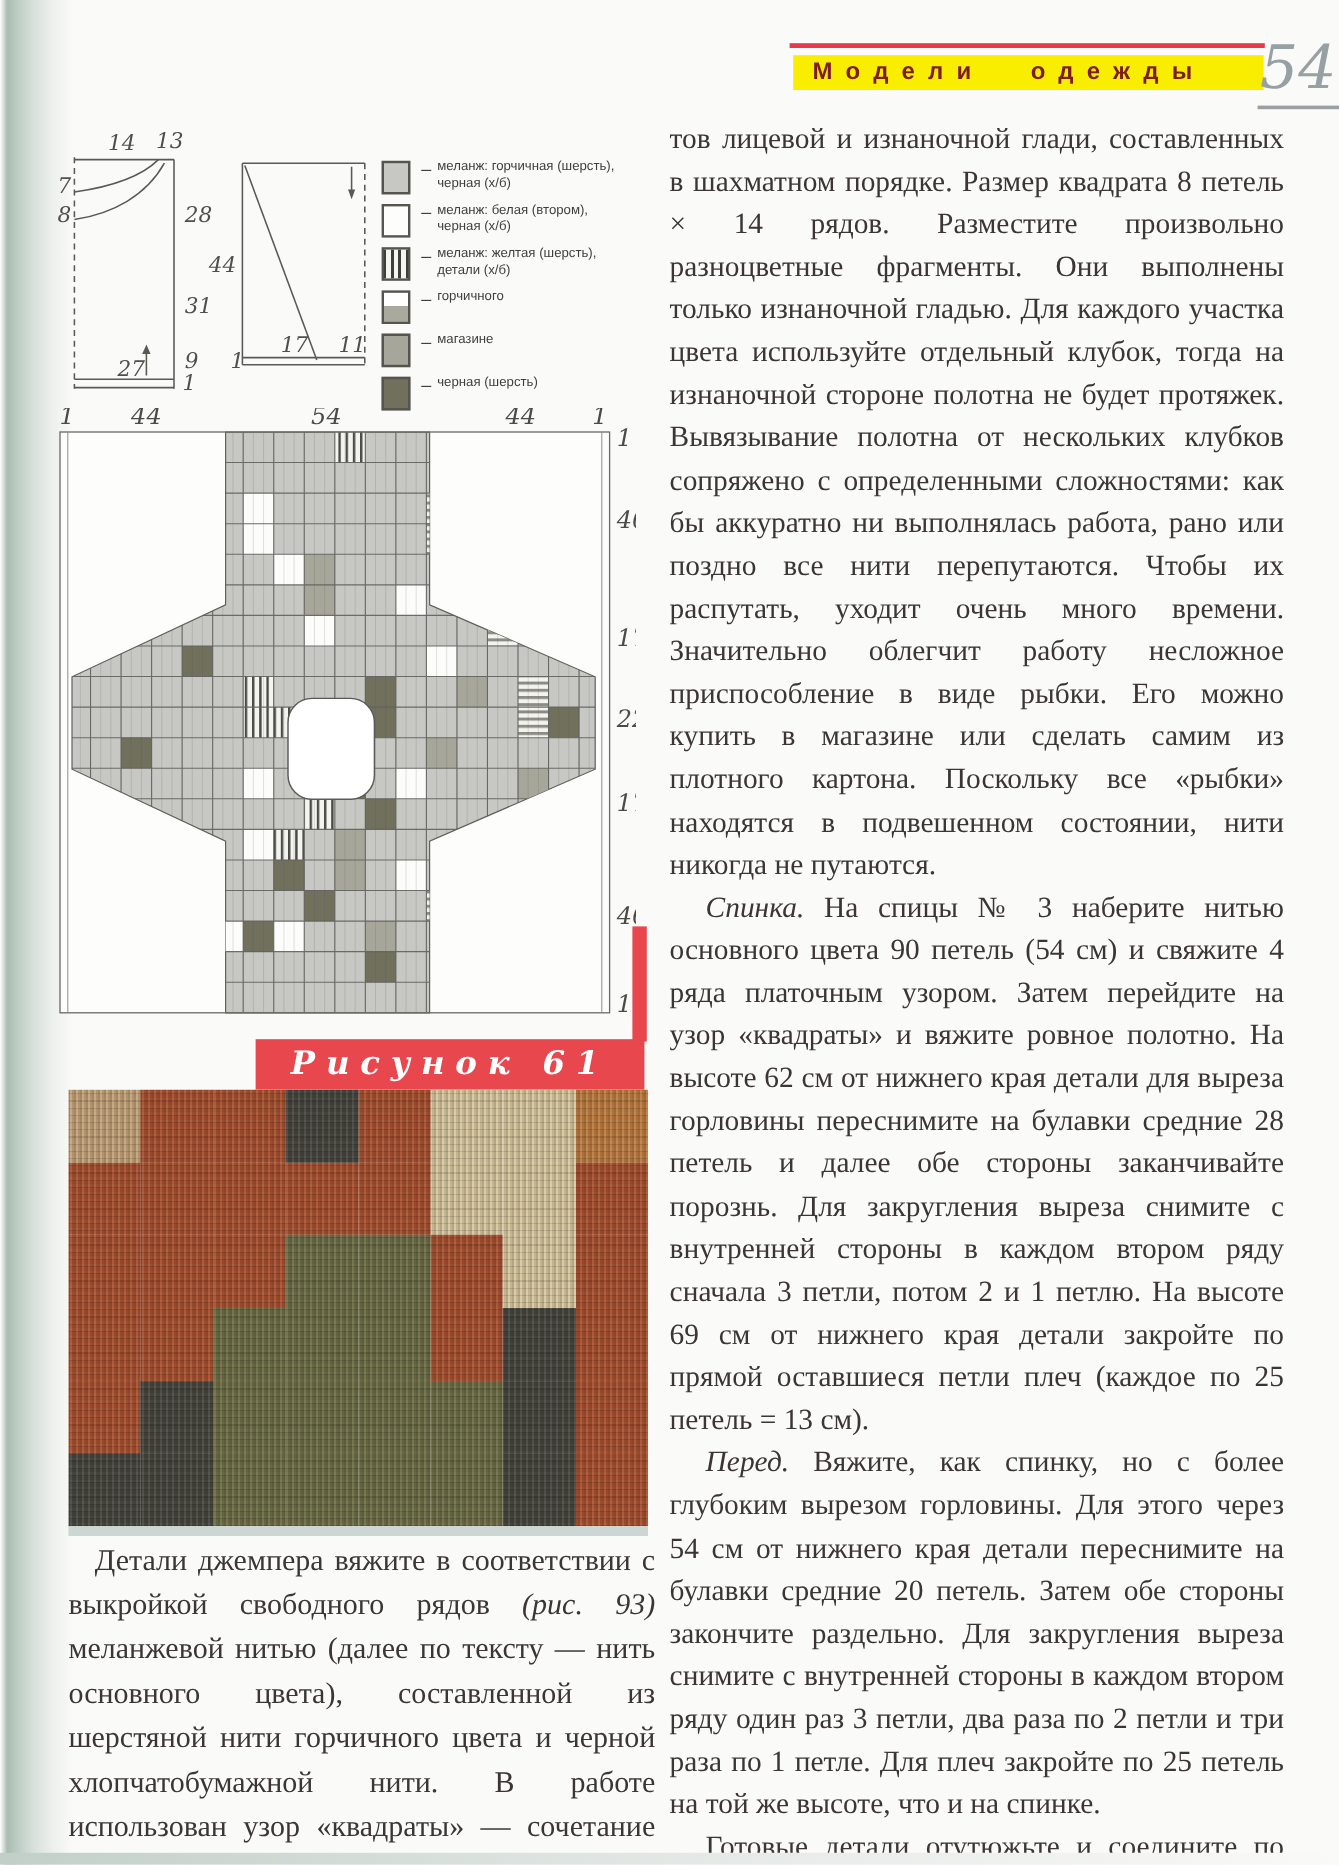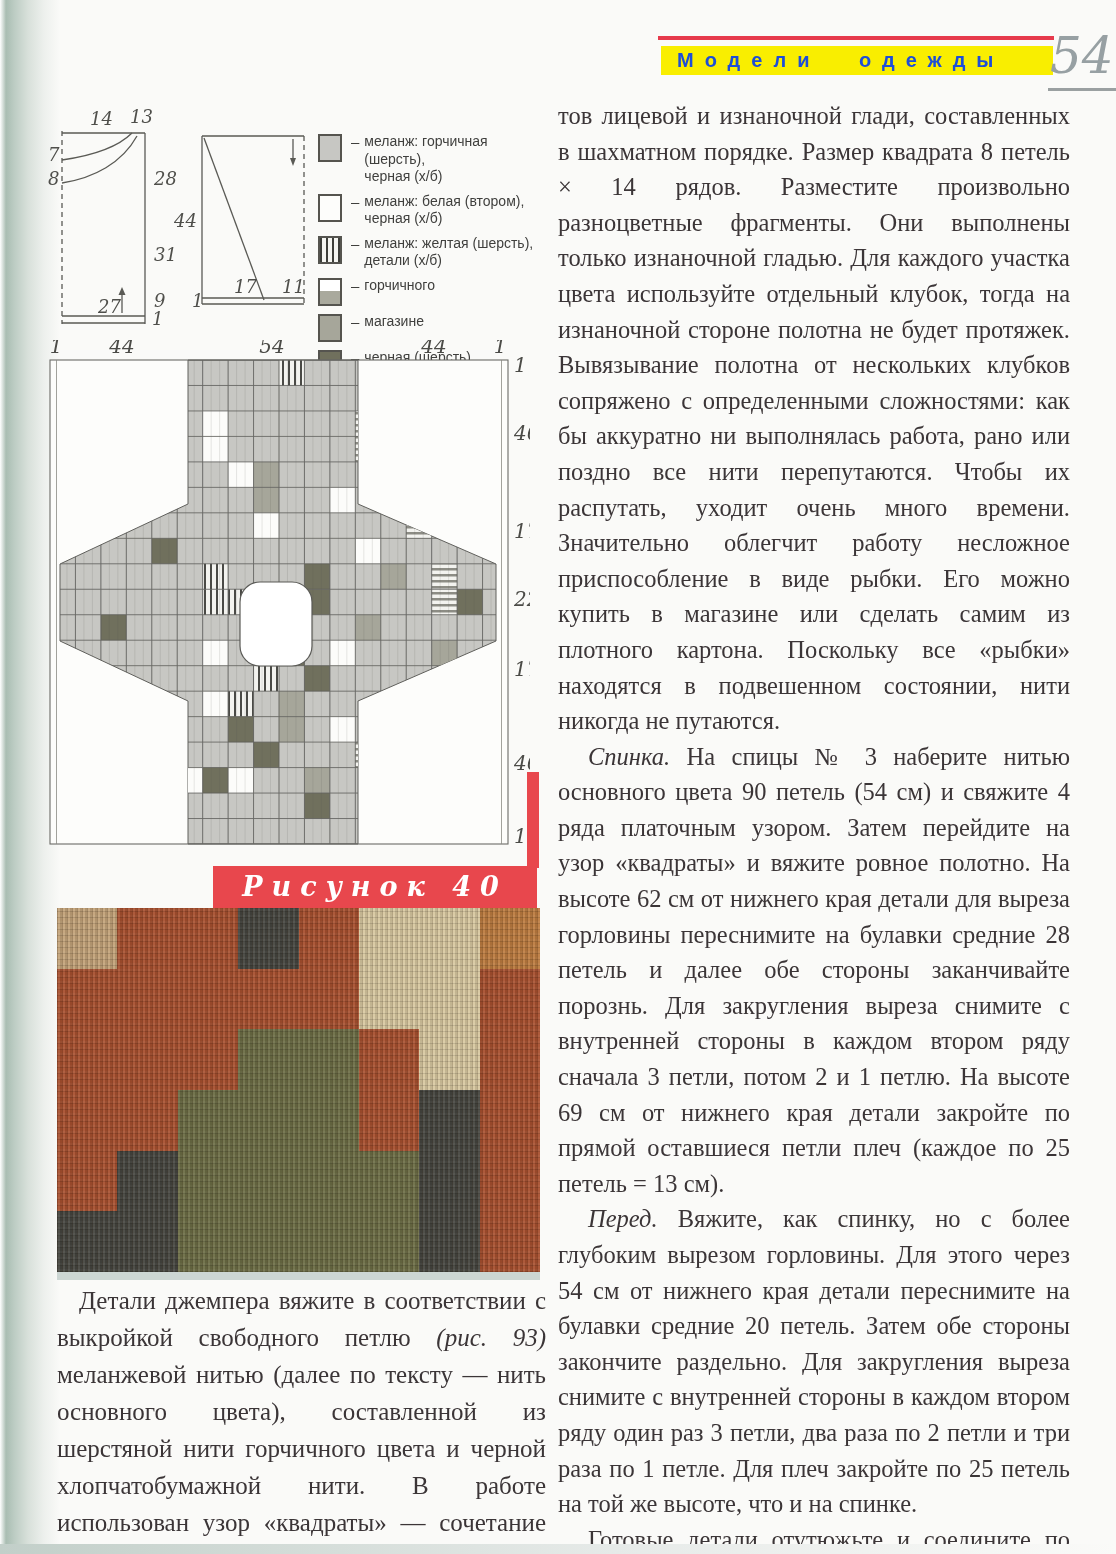--- a/index.html
+++ b/index.html
@@ -16,21 +16,21 @@
   }
   .bottom-edge{
     position:absolute;left:0;top:1544px;width:100%;height:10px;
     background:linear-gradient(90deg,#c2cfc9,#e6eae8 55%,#fafaf8);
   }
   
   .red-rule{position:absolute;left:658px;top:36px;width:396px;height:4px;background:#e63a4c;}
   .section-bar{
     position:absolute;left:661px;top:46px;width:392px;height:29px;background:#f9ee00;
     font-family:"Liberation Sans",sans-serif;font-weight:bold;font-size:20px;line-height:29px;
-    color:#1d4ed8;letter-spacing:11px;word-spacing:22px;padding-left:16px;box-sizing:border-box;
+    color:#7f1d1d;letter-spacing:11px;word-spacing:22px;padding-left:16px;box-sizing:border-box;
     white-space:nowrap;overflow:hidden;
   }
   .page-num{
     position:absolute;right:4px;top:26px;width:62px;height:60px;
     font-family:"DejaVu Serif",serif;font-style:italic;font-size:50px;line-height:60px;
     color:#97a0a3;text-align:left;
   }
   .pn-underline{position:absolute;left:1048px;top:88px;width:68px;height:3px;background:#9aa0a1;}
 
   
@@ -41,21 +41,21 @@
   .legend{position:absolute;left:318px;top:133px;width:232px;font-family:"Liberation Sans",sans-serif;color:#3f3f3d;}
   .legend-item{display:flex;align-items:flex-start;margin-bottom:7px;}
   .sw{width:20px;height:24px;border:2px solid #55544f;flex:0 0 auto;margin-top:1px;}
   .sw-melange-mustard{background:#c7c7c3;}
   .sw-melange-white{background:#fdfdfb;}
   .sw-melange-yellow{background:repeating-linear-gradient(90deg,#3e3e3a 0 2px,#f5f5f1 2px 6px);}
   .sw-sectional{background:linear-gradient(#ffffff 0 45%,#a9a99d 45% 100%);}
   .sw-olive{background:#a6a69a;}
   .sw-black-wool{background:#70705d;}
   .legend-dash{margin:0 5px 0 9px;font-size:15px;line-height:1.25;}
-  .legend-lines{font-size:14px;line-height:1.25;white-space:pre-line;}
+  .legend-lines{font-size:11px;line-height:1.25;white-space:pre-line;}
 
   
   .fig-banner{
     position:absolute;left:213px;top:866px;width:324px;height:42px;background:#e8474d;
     color:#ffffff;font-family:"DejaVu Serif",serif;font-style:italic;font-weight:bold;
     font-size:27px;line-height:42px;text-align:center;letter-spacing:9px;white-space:nowrap;
   }
   .fig-line{position:absolute;left:527px;top:772px;width:12px;height:96px;background:#e8474d;}
 
   
@@ -336,21 +336,21 @@
     <text x="466" y="32" text-anchor="start" font-family="DejaVu Serif,serif" font-style="italic" font-size="20" fill="#4b4b47">1</text>
     <text x="466" y="100" text-anchor="start" font-family="DejaVu Serif,serif" font-style="italic" font-size="20" fill="#4b4b47">40</text>
     <text x="466" y="198" text-anchor="start" font-family="DejaVu Serif,serif" font-style="italic" font-size="20" fill="#4b4b47">17</text>
     <text x="466" y="266" text-anchor="start" font-family="DejaVu Serif,serif" font-style="italic" font-size="20" fill="#4b4b47">22</text>
     <text x="466" y="336" text-anchor="start" font-family="DejaVu Serif,serif" font-style="italic" font-size="20" fill="#4b4b47">17</text>
     <text x="466" y="430" text-anchor="start" font-family="DejaVu Serif,serif" font-style="italic" font-size="20" fill="#4b4b47">40</text>
     <text x="466" y="503" text-anchor="start" font-family="DejaVu Serif,serif" font-style="italic" font-size="20" fill="#4b4b47">1</text>
   </svg>
 
 <div class="fig-line"></div>
-<div class="fig-banner">Рисунок 40</div>
+<div class="fig-banner">Рисунок 61</div>
 
 <div class="photo">
   <div class="photo-grid" id="photo-grid">
       <div style="background: rgb(195, 163, 121);"></div>
       <div style="background: rgb(168, 80, 47);"></div>
       <div style="background: rgb(168, 80, 47);"></div>
       <div style="background: rgb(69, 69, 63);"></div>
       <div style="background: rgb(168, 80, 47);"></div>
       <div style="background: rgb(216, 200, 160);"></div>
       <div style="background: rgb(216, 200, 160);"></div>
@@ -393,20 +393,20 @@
       <div style="background: rgb(108, 109, 69);"></div>
       <div style="background: rgb(108, 109, 69);"></div>
       <div style="background: rgb(108, 109, 69);"></div>
       <div style="background: rgb(69, 69, 63);"></div>
       <div style="background: rgb(168, 80, 47);"></div>
     </div>
 </div>
 <div class="photo-strip"></div>
 
 <div class="left-para" id="left-col">
-    <p class="indent"><span>Детали джемпера вяжите в соответствии с выкройкой свободного петлю </span><span class="seg-i seg-b">(рис. 93)</span><span> меланжевой нитью (далее по тексту — нить основного цвета), составленной из шерстяной нити горчичного цвета и черной хлопчатобумажной нити. В работе использован узор «квадраты» — сочетание квадра-</span></p>
+    <p class="indent"><span>Детали джемпера вяжите в соответствии с выкройкой свободного рядов </span><span class="seg-i seg-b">(рис. 93)</span><span> меланжевой нитью (далее по тексту — нить основного цвета), составленной из шерстяной нити горчичного цвета и черной хлопчатобумажной нити. В работе использован узор «квадраты» — сочетание квадра-</span></p>
   </div>
 <div class="right-col" id="right-col">
     <p><span>тов лицевой и изнаночной глади, составленных в шахматном порядке. Размер квадрата 8 петель × 14 рядов. Разместите произвольно разноцветные фрагменты. Они выполнены только изнаночной гладью. Для каждого участка цвета используйте отдельный клубок, тогда на изнаночной стороне полотна не будет протяжек. Вывязывание полотна от нескольких клубков сопряжено с определенными сложностями: как бы аккуратно ни выполнялась работа, рано или поздно все нити перепутаются. Чтобы их распутать, уходит очень много времени. Значительно облегчит работу несложное приспособление в виде рыбки. Его можно купить в магазине или сделать самим из плотного картона. Поскольку все «рыбки» находятся в подвешенном состоянии, нити никогда не путаются.</span></p>
     <p class="indent"><span class="seg-i">Спинка.</span><span> На спицы № 3 наберите нитью основного цвета 90 петель (54 см) и свяжите 4 ряда платочным узором. Затем перейдите на узор «квадраты» и вяжите ровное полотно. На высоте 62 см от нижнего края детали для выреза горловины переснимите на булавки средние 28 петель и далее обе стороны заканчивайте порознь. Для закругления выреза снимите с внутренней стороны в каждом втором ряду сначала 3 петли, потом 2 и 1 петлю. На высоте 69 см от нижнего края детали закройте по прямой оставшиеся петли плеч (каждое по 25 петель = 13 см).</span></p>
     <p class="indent"><span class="seg-i">Перед.</span><span> Вяжите, как спинку, но с более глубоким вырезом горловины. Для этого через 54 см от нижнего края детали переснимите на булавки средние 20 петель. Затем обе стороны закончите раздельно. Для закругления выреза снимите с внутренней стороны в каждом втором ряду один раз 3 петли, два раза по 2 петли и три раза по 1 петле. Для плеч закройте по 25 петель на той же высоте, что и на спинке.</span></p>
     <p class="indent"><span>Готовые детали отутюжьте и соедините по плечевым срезам. Из кромочных петель проймы по лицевой стороне полотна наберите 98 петель (56 см) и вяжите </span></p>
   </div>
 
 </body></html>

